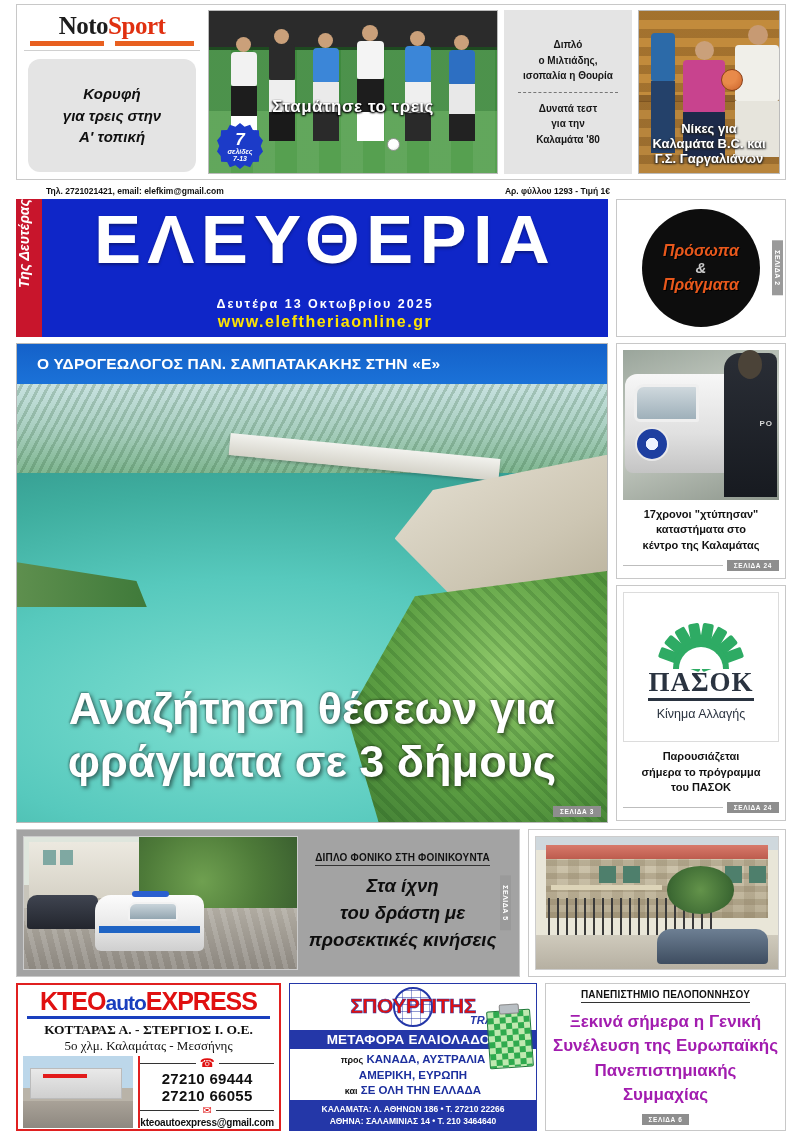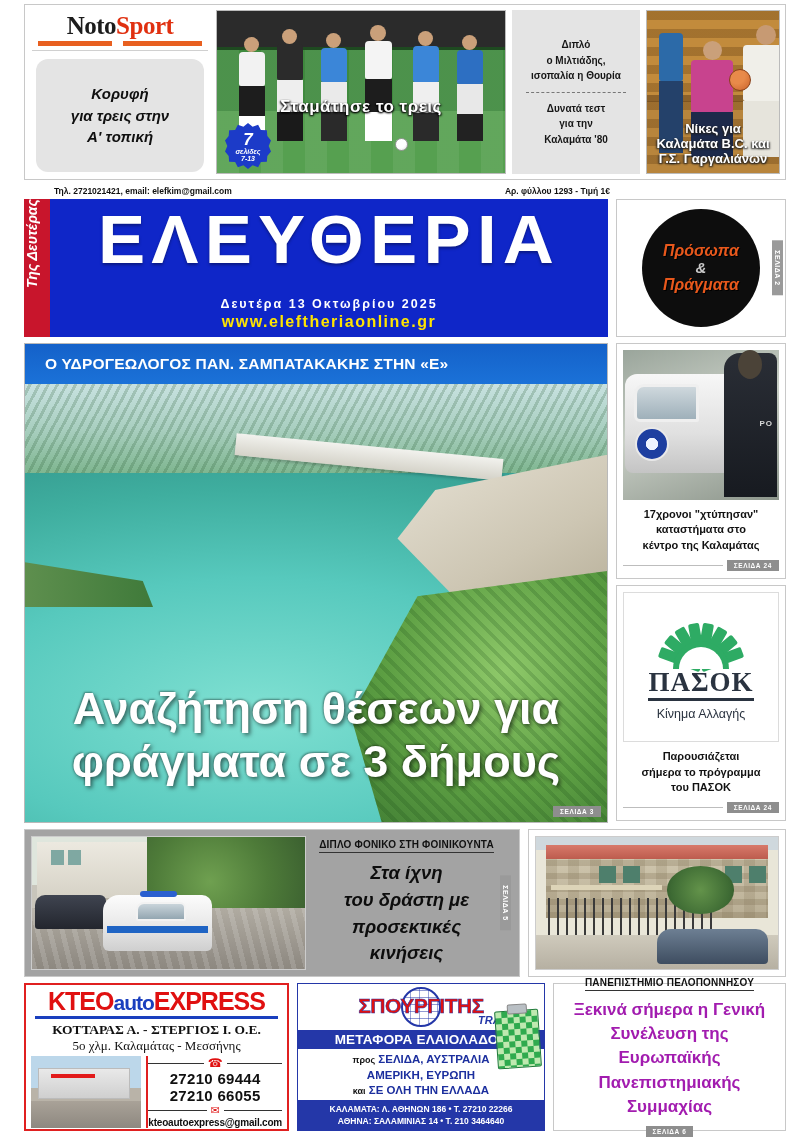--- a/index.html
+++ b/index.html
@@ -2,21 +2,21 @@
 <html lang="el"><head>
 <meta charset="utf-8">
 <style>
   * { box-sizing: border-box; margin: 0; padding: 0; }
   body {
     width: 800px; height: 1138px;
     background: #ffffff;
     font-family: "Liberation Sans", sans-serif;
     overflow: hidden;
   }
-  .page { width: 800px; height: 1138px; position: relative; padding: 4px 14px 0 24px; }
+  .page { width: 800px; height: 1138px; position: relative; padding: 4px 14px 0 16px; }
 
   
   .sport-strip {
     display: flex; gap: 6px;
     border: 1px solid #c8c8c8;
     padding: 5px;
     height: 176px;
     background: #fff;
   }
   .sport-left { width: 180px; display: flex; flex-direction: column; }
@@ -754,21 +754,21 @@
 
     <div class="ad-spour">
       <div class="sp-top">
         <div class="sp-globe"></div>
         <div class="sp-name">ΣΠΟΥΡΓΙΤΗΣ</div>
         <div class="sp-trans">TRANS</div>
         <div class="sp-can"></div>
       </div>
       <div class="sp-band">ΜΕΤΑΦΟΡΑ ΕΛΑΙΟΛΑΔΟΥ</div>
       <div class="sp-dest">
-        <div><span class="sp-small">προς</span> <b>ΣΕΛΙΔΑ, ΑΥΣΤΡΑΛΙΑ</b></div>
+        <div><span class="sp-small">προς</span> <b>ΚΑΝΑΔΑ, ΑΥΣΤΡΑΛΙΑ</b></div>
         <div><b>ΑΜΕΡΙΚΗ, ΕΥΡΩΠΗ</b></div>
         <div><span class="sp-small">και</span> <b>ΣΕ ΟΛΗ ΤΗΝ ΕΛΛΑΔΑ</b></div>
       </div>
       <div class="sp-footer">
         <div>ΚΑΛΑΜΑΤΑ: Λ. ΑΘΗΝΩΝ 186 • Τ. 27210 22266</div>
         <div>ΑΘΗΝΑ: ΣΑΛΑΜΙΝΙΑΣ 14 • Τ. 210 3464640</div>
       </div>
       <div class="sp-web">www.spourgitis.gr  FB: @spourgitis.gr</div>
     </div>
 

